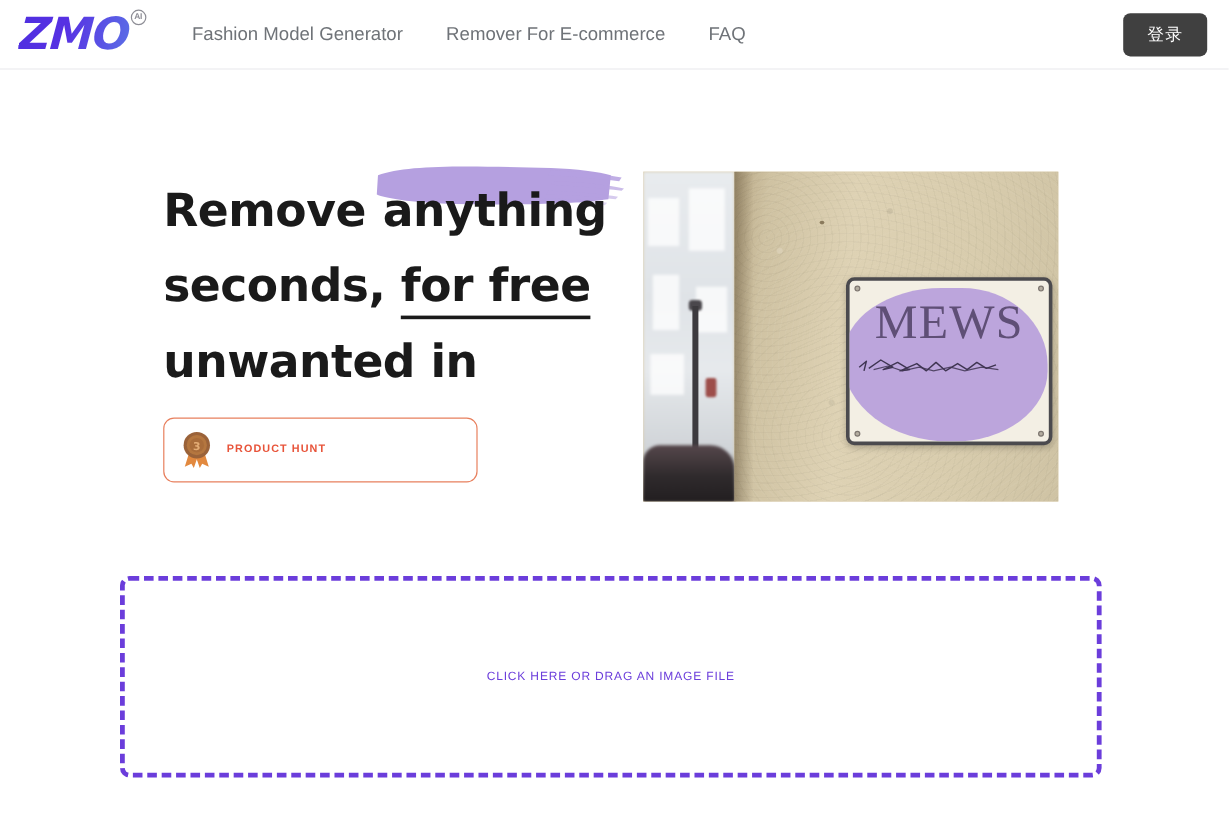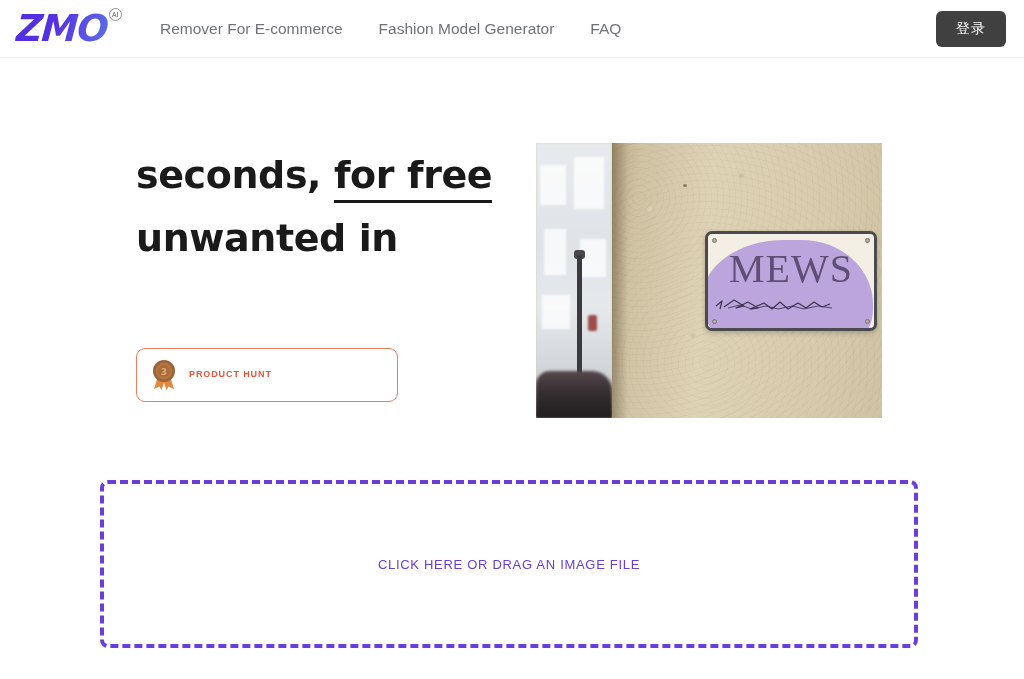--- a/index.html
+++ b/index.html
@@ -302,21 +302,21 @@
     width: 4px; height: 3px;
     border-radius: 50%;
     background: #8a7a5c;
   }
 
   .hi-sign {
     position: absolute;
     left: 169px;
     top: 88px;
     width: 172px;
-    height: 100px;
+    height: 140px;
     background: #f3efe4;
     border: 3px solid #4b4a4e;
     border-radius: 7px;
     overflow: hidden;
     box-shadow: 0 2px 5px rgba(0,0,0,0.22);
   }
   .hi-screw {
     position: absolute;
     width: 5px; height: 5px;
     border-radius: 50%;
@@ -373,52 +373,61 @@
     border: 4px dashed #6b3ddb;
     border-radius: 8px;
     background: #ffffff;
     display: flex;
     align-items: center;
     justify-content: center;
     cursor: pointer;
   }
 
   .dropzone-label {
-    font-size: 13px;
+    font-size: 10px;
     font-weight: 500;
     letter-spacing: 0.7px;
     color: #6b3ddb;
     text-transform: uppercase;
     user-select: none;
   }
 </style>
 </head>
 <body>
 
 <div class="page">
 
   <div class="header">
 
     <div class="logo-wrap">
       <div class="logo-text">ZMO</div>
       <div class="logo-badge">AI</div>
     </div>
 
     <nav class="nav">
+      <span class="nav-item">Fashion Model Generator</span>
       <span class="nav-item">Remover For E-commerce</span>
-      <span class="nav-item">Fashion Model Generator</span>
       <span class="nav-item">FAQ</span>
     </nav>
 
     <button class="login-btn">登录</button>
   </div>
 
   <div class="hero">
 
     <h1 class="headline">
+      <span class="hl-line">
+        <span>Remove</span><span class="hl-highlight"><svg class="brush" viewBox="0 0 212 48">
+            <path d="M6 14 C 30 5, 80 6, 150 8 C 172 9, 190 11, 200 14 L 198 34 C 170 38, 120 39, 70 38 C 40 37, 14 34, 5 30 Z" fill="#b5a0e0"></path>
+            <path d="M150 10 C 175 11, 196 13, 209 16 L 207 19 C 190 17, 168 15, 148 14 Z" fill="#b5a0e0" opacity="0.85"></path>
+            <path d="M152 19 C 178 20, 198 22, 211 25 L 209 27 C 192 25, 170 23, 150 22 Z" fill="#b5a0e0" opacity="0.7"></path>
+            <path d="M148 27 C 174 28, 194 30, 206 32 L 204 34 C 188 32, 166 30, 146 30 Z" fill="#b5a0e0" opacity="0.55"></path>
+            <path d="M144 33 C 168 34, 186 35, 197 37 L 195 39 C 180 37, 160 36, 142 36 Z" fill="#b5a0e0" opacity="0.4"></path>
+          </svg><span class="brush-word">anything</span></span>
+      </span>
       <span class="hl-line">
         <span>seconds,</span>
         <span class="hl-underline">for free</span>
       </span>
       <span class="hl-line">unwanted in</span>
     </h1>
 
     <div class="ph-badge">
       <div class="medal">
         <svg viewBox="0 0 28 32" width="28" height="32">

